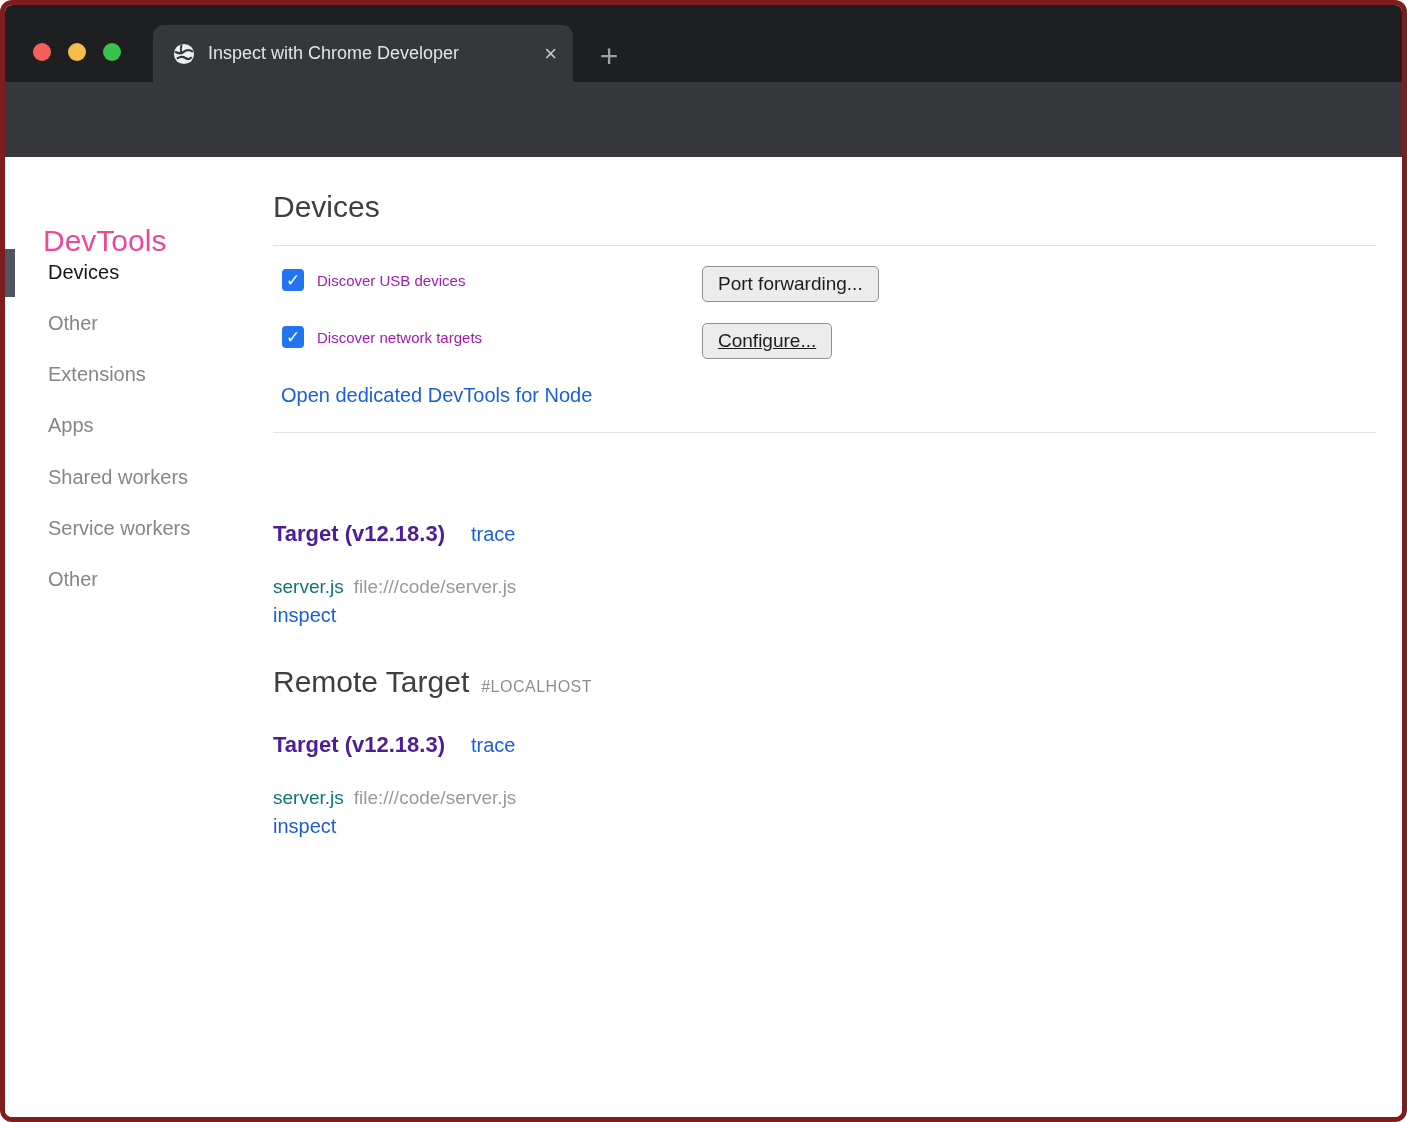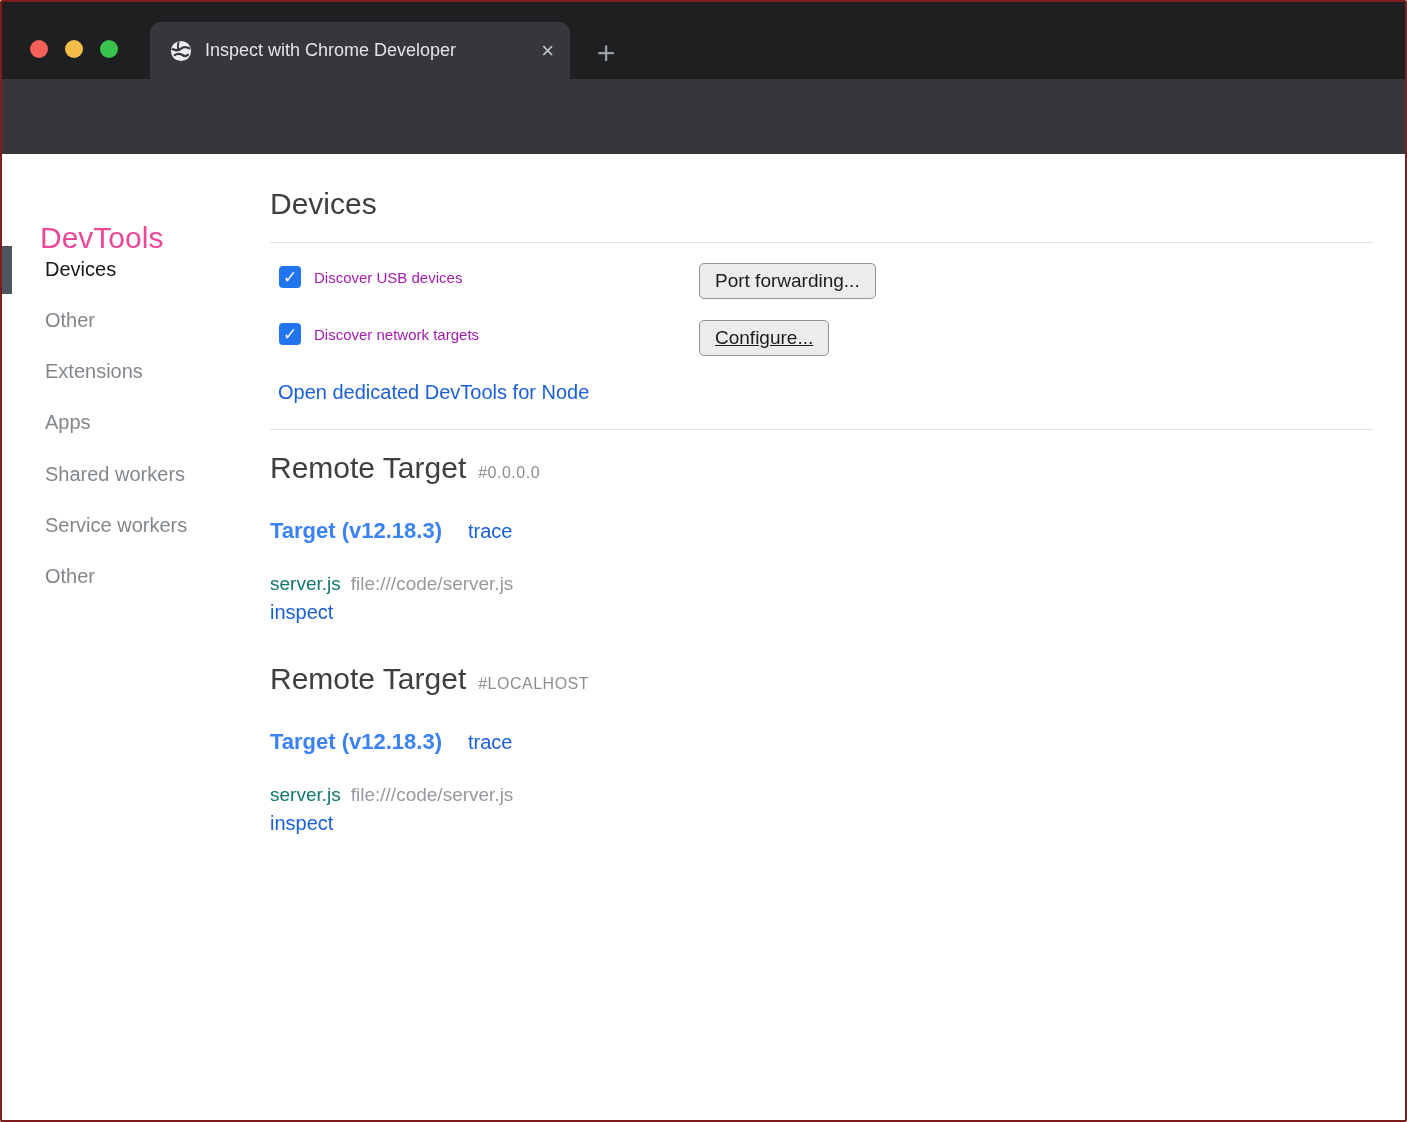--- a/index.html
+++ b/index.html
@@ -1,19 +1,19 @@
 <!DOCTYPE html>
 <html><head>
 <meta charset="utf-8">
 <style>
   * { margin:0; padding:0; box-sizing:border-box; }
   html,body { width:1407px; height:1122px; background:#ffffff; font-family:"Liberation Sans","DejaVu Sans",sans-serif; }
   .window {
     position:absolute; left:0; top:0; width:1407px; height:1122px;
-    border:2px solid #7f1d1d; border-radius:2px; overflow:hidden; background:#fff;
+    border:5px solid #7f1d1d; border-radius:12px; overflow:hidden; background:#fff;
   }
   
   .tabstrip { position:absolute; left:0; top:0; width:100%; height:77px; background:#1e1f21; }
   .traffic { position:absolute; top:38px; width:18px; height:18px; border-radius:50%; }
   .t-close { left:28px;  background:#f6605a; }
   .t-min   { left:63px;  background:#f5bd4a; }
   .t-zoom  { left:98px;  background:#39c24c; }
   .tab {
     position:absolute; left:148px; top:20px; width:420px; height:57px;
     background:#36373a; border-radius:11px 11px 0 0;
@@ -81,21 +81,21 @@
     position:absolute; left:697px; font-size:19px; color:#1b1d1f;
     background:#ececec; border:1px solid #8f9193; border-radius:5px;
     padding:6px 15px; font-family:"Liberation Sans","DejaVu Sans",sans-serif;
   }
   .btn-port { top:109px; } .btn-conf { top:166px;text-decoration:underline; }
   .link { color:#1a5fd9; cursor:pointer; }
   .node-link { position:absolute; left:276px; top:227px; font-size:20px;text-align:center; }
   .rt-heading { position:absolute; left:268px; font-size:30px; color:#3c4043; white-space:nowrap; }
   .rt-tag { font-size:16px; color:#8a8f94; margin-left:12px; letter-spacing:0.5px; }
   .rt-target-row { position:absolute; left:268px; font-size:22px; white-space:nowrap; }
-  .rt-target-name { font-weight:700; color:#3b82f6; }
+  .rt-target-name { font-weight:700; color:#4c1d95; }
   .rt-trace { font-size:20px; margin-left:26px; }
   .rt-server-row { position:absolute; left:268px; font-size:19px; white-space:nowrap; }
   .rt-script { color:#0f766e; }
   .rt-url { color:#969a9e; margin-left:10px; }
   .rt-inspect { position:absolute; left:268px; font-size:20px; }
   .rt0-h { top:297px; } .rt0-t { top:364px; } .rt0-s { top:419px; } .rt0-i { top:447px; }
   .rt1-h { top:508px; } .rt1-t { top:575px; } .rt1-s { top:630px; } .rt1-i { top:658px; }
 </style>
 </head>
 <body>
@@ -183,21 +183,20 @@
 
     <div class="check-row row-net">
       <span class="checkbox">✓</span>
       <span class="check-label">Discover network targets</span>
     </div>
     <button class="btn btn-conf">Configure...</button>
 
     <div class="node-link link">Open dedicated DevTools for Node</div>
     <div class="divider div-2"></div>
 
-    <div class="rt-heading rt0-h"><span>Remote Target</span><span class="rt-tag">#0.0.0.0</span></div>
     <div class="rt-target-row rt0-t"><span class="rt-target-name">Target (v12.18.3)</span><span class="rt-trace link">trace</span></div>
     <div class="rt-server-row rt0-s"><span class="rt-script">server.js</span><span class="rt-url">file:///code/server.js</span></div>
     <div class="rt-inspect rt0-i link">inspect</div>
 
     <div class="rt-heading rt1-h"><span>Remote Target</span><span class="rt-tag">#LOCALHOST</span></div>
     <div class="rt-target-row rt1-t"><span class="rt-target-name">Target (v12.18.3)</span><span class="rt-trace link">trace</span></div>
     <div class="rt-server-row rt1-s"><span class="rt-script">server.js</span><span class="rt-url">file:///code/server.js</span></div>
     <div class="rt-inspect rt1-i link">inspect</div>
 
   </div>

